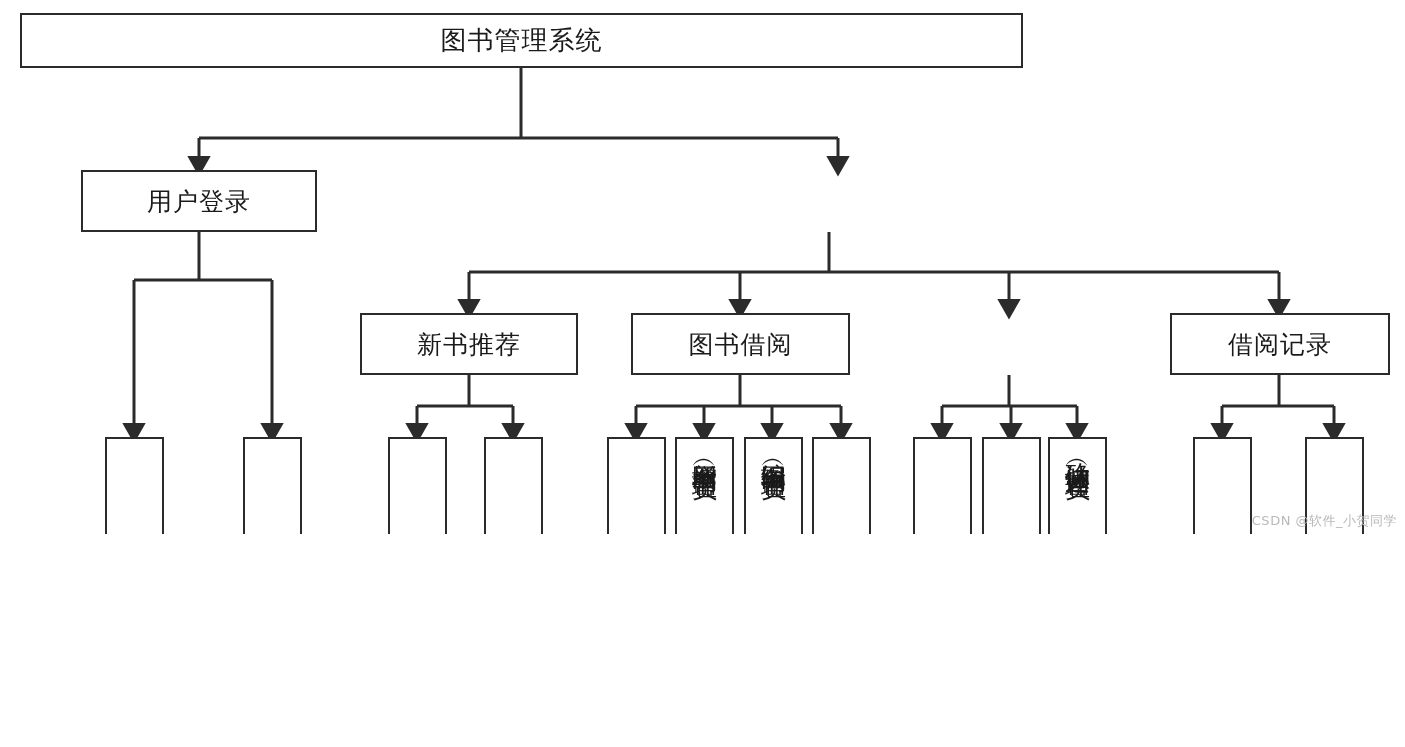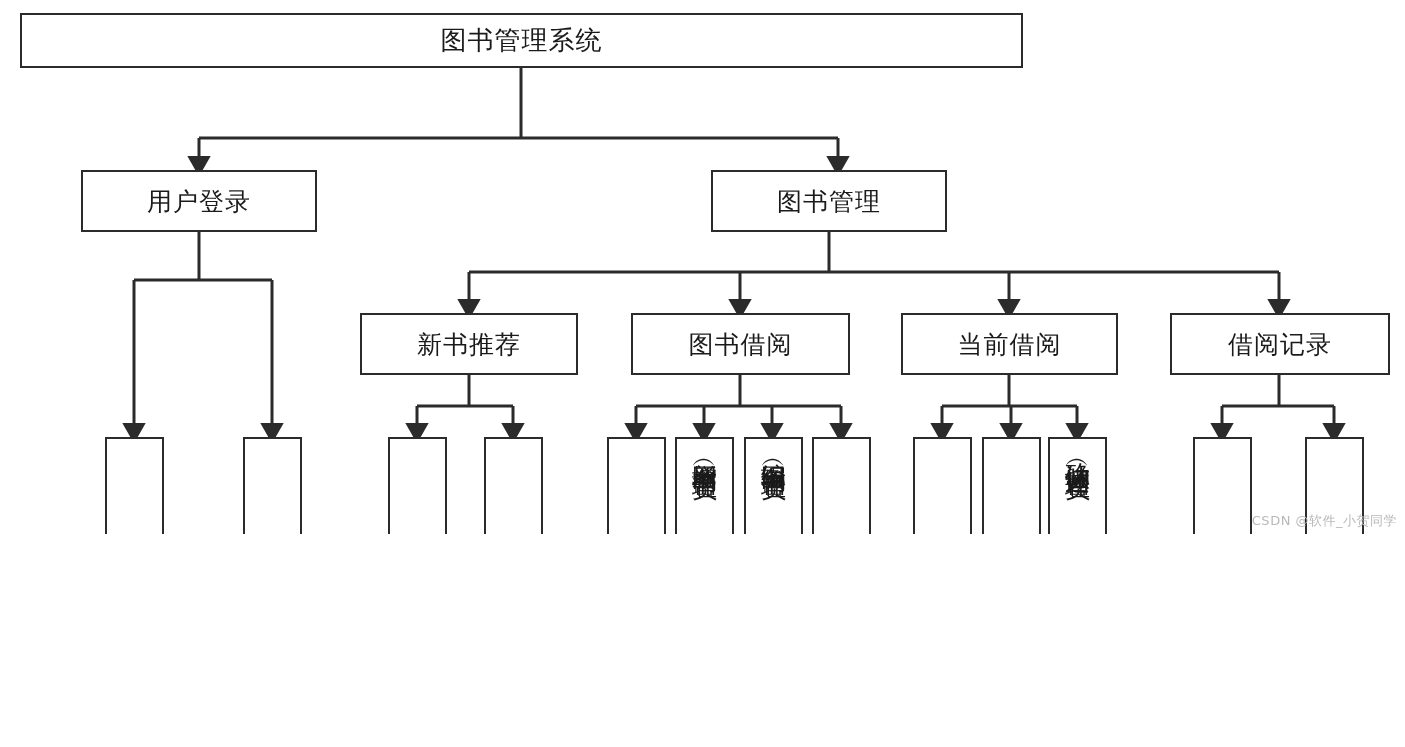--- a/index.html
+++ b/index.html
@@ -125,32 +125,26 @@
     </g>
   </svg>
 
   <div class="node horiz" id="title-node" style="left:20px; top:13px; width:1003px; height:55px;">
     <span class="label">图书管理系统</span>
   </div>
 
   <div class="node horiz" style="left:81px; top:170px; width:236px; height:62px;">
     <span class="label">用户登录</span>
   </div>
-  <div class="node horiz" style="left:711px; top:170px; width:236px; height:62px;">
-    <span class="label">图书管理</span>
-  </div>
 
   <div class="node horiz" style="left:631px; top:313px; width:219px; height:62px;">
     <span class="label">图书借阅</span>
   </div>
   <div class="node horiz" style="left:360px; top:313px; width:218px; height:62px;">
     <span class="label">新书推荐</span>
-  </div>
-  <div class="node horiz" style="left:901px; top:313px; width:217px; height:62px;">
-    <span class="label">当前借阅</span>
   </div>
   <div class="node horiz" style="left:1170px; top:313px; width:220px; height:62px;">
     <span class="label">借阅记录</span>
   </div>
 
   <div class="node vert" style="left:105px; top:437px; width:59px; height:298px;">
     <span class="label">用户登录</span>
   </div>
   <div class="node vert" style="left:243px; top:437px; width:59px; height:298px;">
     <span class="label">注销登录</span>

